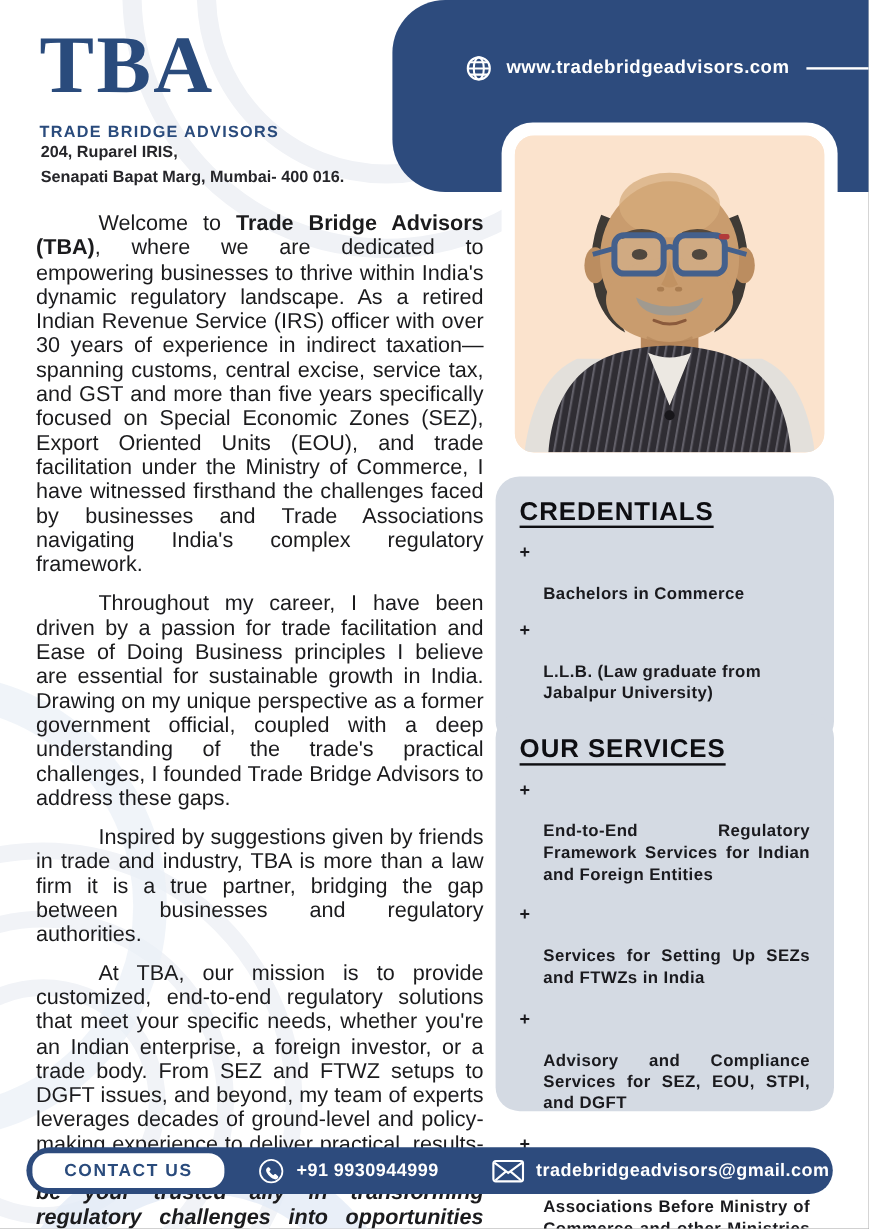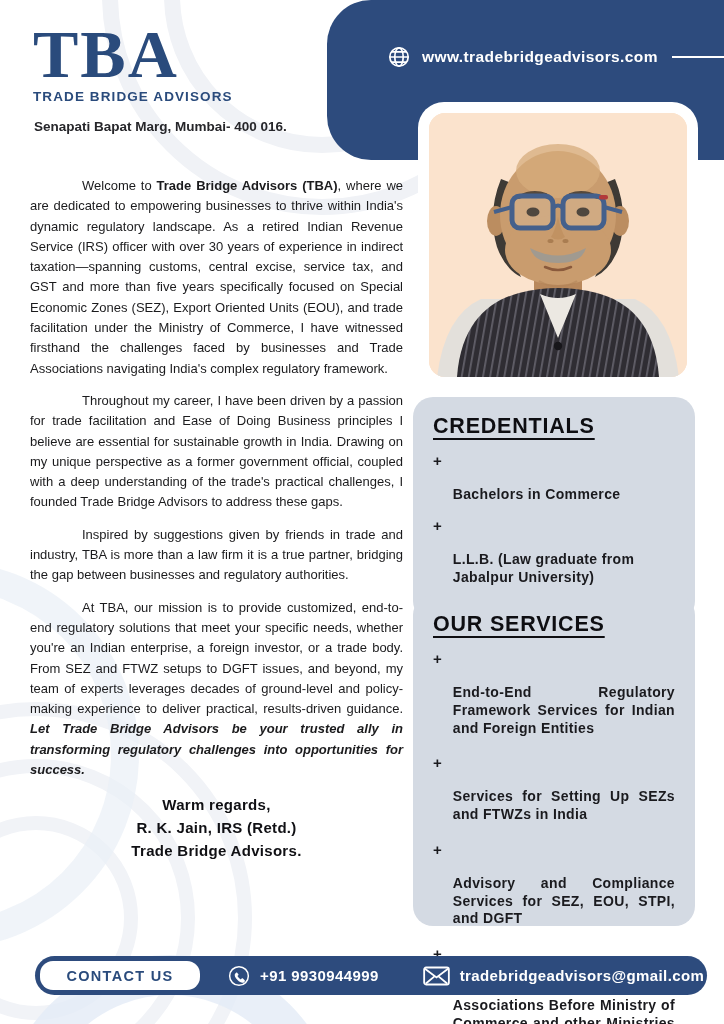--- a/index.html
+++ b/index.html
@@ -13,21 +13,21 @@
           border-radius:44px 0 0 44px;z-index:1;}
   .banner-row{position:absolute;left:60px;top:45px;right:0;display:flex;align-items:center;color:#ffffff;}
   .globe{width:24px;height:24px;margin-right:11px;flex:0 0 auto;}
   .url{font-size:15.5px;font-weight:700;letter-spacing:.4px;white-space:nowrap;}
   .url-line{flex:1;height:2px;background:#ffffff;margin-left:14px;}
 
   
   .logo{position:absolute;left:33px;top:22px;z-index:1;}
   .logo-tba{font-family:"Liberation Serif","DejaVu Serif",serif;font-weight:700;font-size:68px;
             line-height:.95;color:#2a4b7c;letter-spacing:2px;}
-  .logo-sub{margin-top:2px;font-size:13.5px;font-weight:700;letter-spacing:1.1px;color:#2a4b7c;}
+  .logo-sub{margin-top:15px;font-size:13.5px;font-weight:700;letter-spacing:1.1px;color:#2a4b7c;}
   .address{position:absolute;left:34px;top:117px;font-size:13.5px;font-weight:700;color:#26262a;
            line-height:1.55;z-index:1;}
 
   
   .photo-card{position:absolute;left:418px;top:102px;width:280px;height:286px;background:#fff;
               border-radius:26px;padding:11px;box-sizing:border-box;z-index:2;}
   .photo{width:100%;height:100%;border-radius:16px;overflow:hidden;background:#fbe3cd;}
   .photo svg{display:block;width:100%;height:100%;}
 
   
@@ -39,30 +39,30 @@
             color:#0e0e12;text-decoration:underline;text-underline-offset:5px;
             text-decoration-thickness:1.5px;}
   .bullet{display:flex;margin-bottom:13px;}
   .bullet .plus{font-weight:700;font-size:15px;line-height:1.25;margin:0 11px 0 2px;color:#1a1a1e;}
   .bullet .txt{font-size:14px;font-weight:700;line-height:1.27;letter-spacing:.35px;color:#1a1a1e;margin-top:34px;}
   .panel-services .bullet{margin-bottom:17px;}
   .panel-services .txt{text-align:justify;}
 
   
   .content{position:absolute;left:30px;top:176px;width:373px;z-index:1;color:#1b1b1d;}
-  .content p{margin:0 0 12px 0;font-size:13px;line-height:20.3px;text-align:justify;}
+  .content p{margin:0 0 12px 0;font-size:18px;line-height:20.3px;text-align:justify;}
   .content p.indent{text-indent:52px;}
   .bi{font-weight:700;font-style:italic;}
   .b{font-weight:700;}
   .invite{margin-top:19px;font-size:14.6px;text-align:left;}
   .signoff{margin-top:13px;text-align:center;font-weight:700;font-size:15px;line-height:23px;
            color:#101014;letter-spacing:.3px;}
 
   
-  .contact-bar{position:absolute;left:35px;top:956px;width:672px;height:39px;background:#2d4b7d;
+  .contact-bar{position:absolute;left:22px;top:956px;width:672px;height:39px;background:#2d4b7d;
                border-radius:20px;display:flex;align-items:center;z-index:2;}
   .contact-pill{margin-left:5px;width:160px;height:29px;background:#ffffff;border-radius:13px;
                 display:flex;align-items:center;justify-content:center;font-weight:700;
                 font-size:14.5px;color:#2a4b7c;letter-spacing:1.3px;cursor:pointer;flex:0 0 auto;}
   .bar-group{display:flex;align-items:center;color:#ffffff;font-weight:700;font-size:15px;
              letter-spacing:.4px;white-space:nowrap;}
   .bar-group.phone{margin-left:28px;}
   .bar-group.email{margin-left:44px;}
   .bar-group svg{margin-right:10px;flex:0 0 auto;}
 </style>
@@ -97,20 +97,21 @@
       <span class="url">www.tradebridgeadvisors.com</span>
       <span class="url-line"></span>
     </div>
   </div>
 
   <div class="logo">
     <div class="logo-tba">TBA</div>
     <div class="logo-sub">TRADE BRIDGE ADVISORS</div>
   </div>
   <div class="address">
+    <div>204, Ruparel IRIS,</div>
     <div>Senapati Bapat Marg, Mumbai- 400 016.</div>
   </div>
 
   <div class="photo-card">
     <div class="photo">
       <svg viewBox="0 0 258 264" preserveAspectRatio="xMidYMid slice">
         <defs>
           <pattern id="pins" width="7" height="7" patternUnits="userSpaceOnUse" patternTransform="rotate(10)">
             <rect width="7" height="7" fill="#2f2d33"></rect>
             <rect x="0" width="1.8" height="7" fill="#615f68"></rect>

